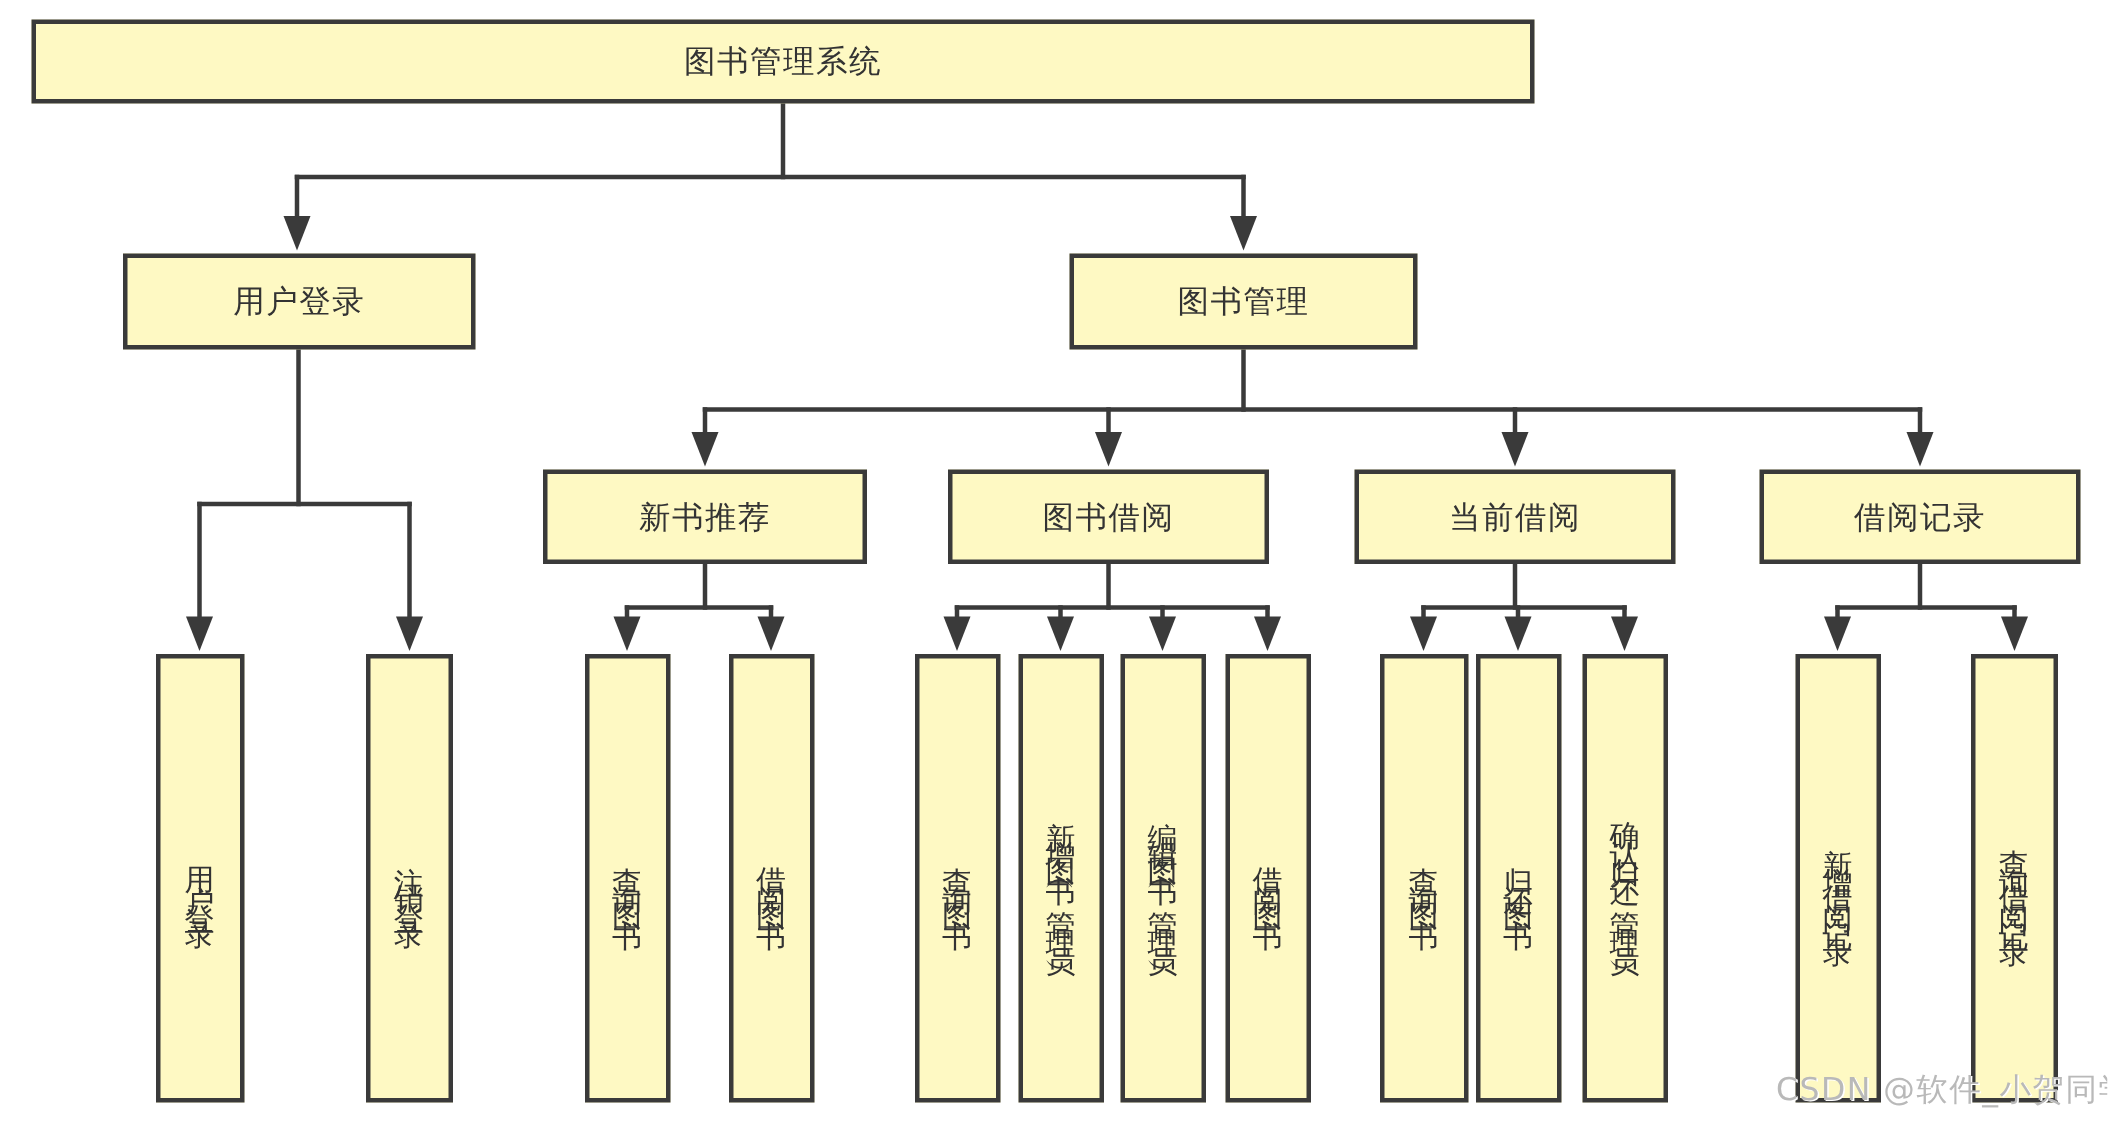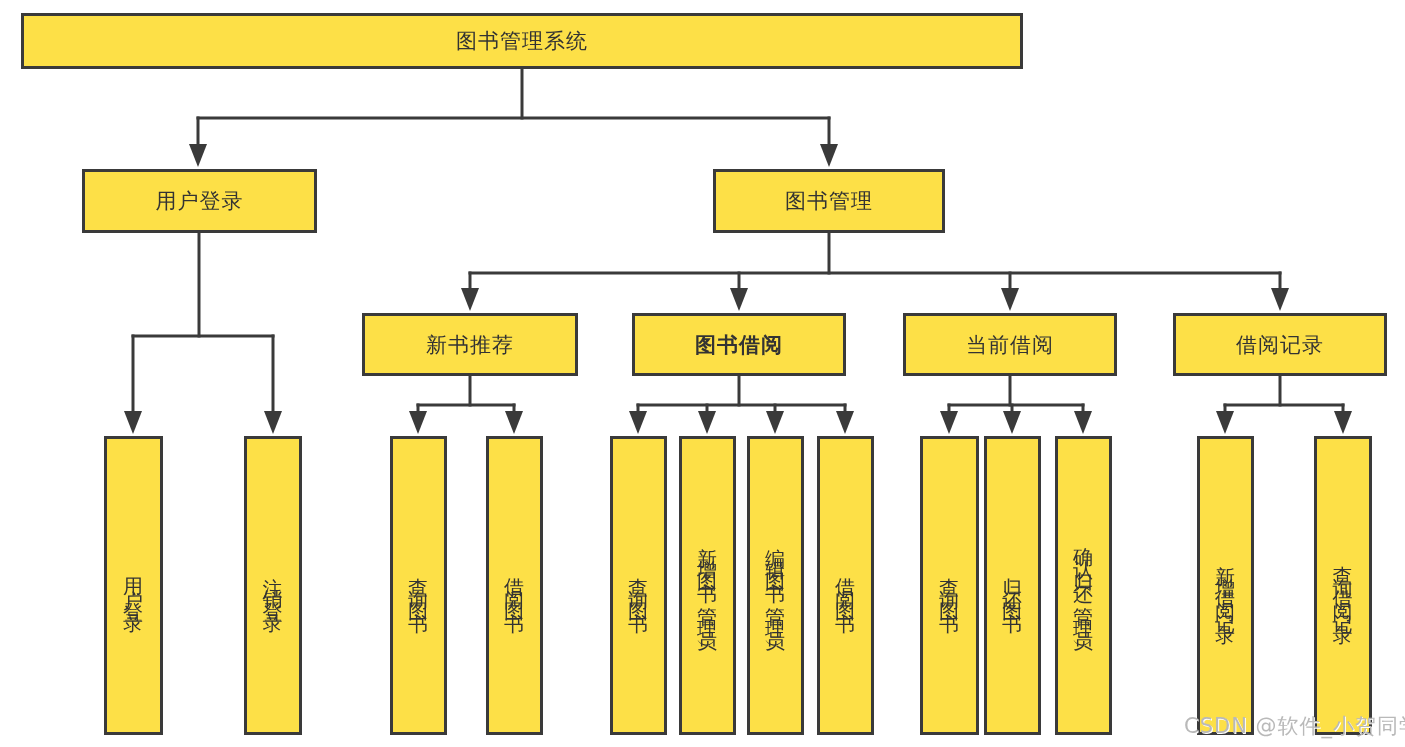--- a/index.html
+++ b/index.html
@@ -14,21 +14,21 @@
   .connectors {
     position: absolute;
     left: 0; top: 0;
     width: 1405px; height: 747px;
     z-index: 0;
   }
   .node {
     position: absolute;
     box-sizing: border-box;
     border: 3px solid #3a3a3a;
-    background: #fde047;
+    background: #fef9c3;
     color: #333333;
     display: flex;
     align-items: center;
     justify-content: center;
     z-index: 1;
   }
   .h { font-size: 21px; letter-spacing: 1px; white-space: nowrap; }
   .v { font-size: 20px; }
   .v .vtext {
     writing-mode: vertical-rl;
@@ -122,21 +122,21 @@
   <div class="node h" style="left:82px; top:169px; width:235px; height:64px;">
     <span>用户登录</span>
   </div>
   <div class="node h" style="left:362px; top:313px; width:216px; height:63px;">
     <span>新书推荐</span>
   </div>
 
   <div class="node h" style="left:713px; top:169px; width:232px; height:64px;">
     <span>图书管理</span>
   </div>
-  <div class="node h" style="left:632px; top:313px; width:214px; height:63px;font-weight:bold;">
+  <div class="node h" style="left:632px; top:313px; width:214px; height:63px;">
     <span>图书借阅</span>
   </div>
   <div class="node h" style="left:1173px; top:313px; width:214px; height:63px;">
     <span>借阅记录</span>
   </div>
   <div class="node h" style="left:903px; top:313px; width:214px; height:63px;">
     <span>当前借阅</span>
   </div>
 
   <div class="node v" style="left:104px; top:436px; width:59px; height:299px;">

